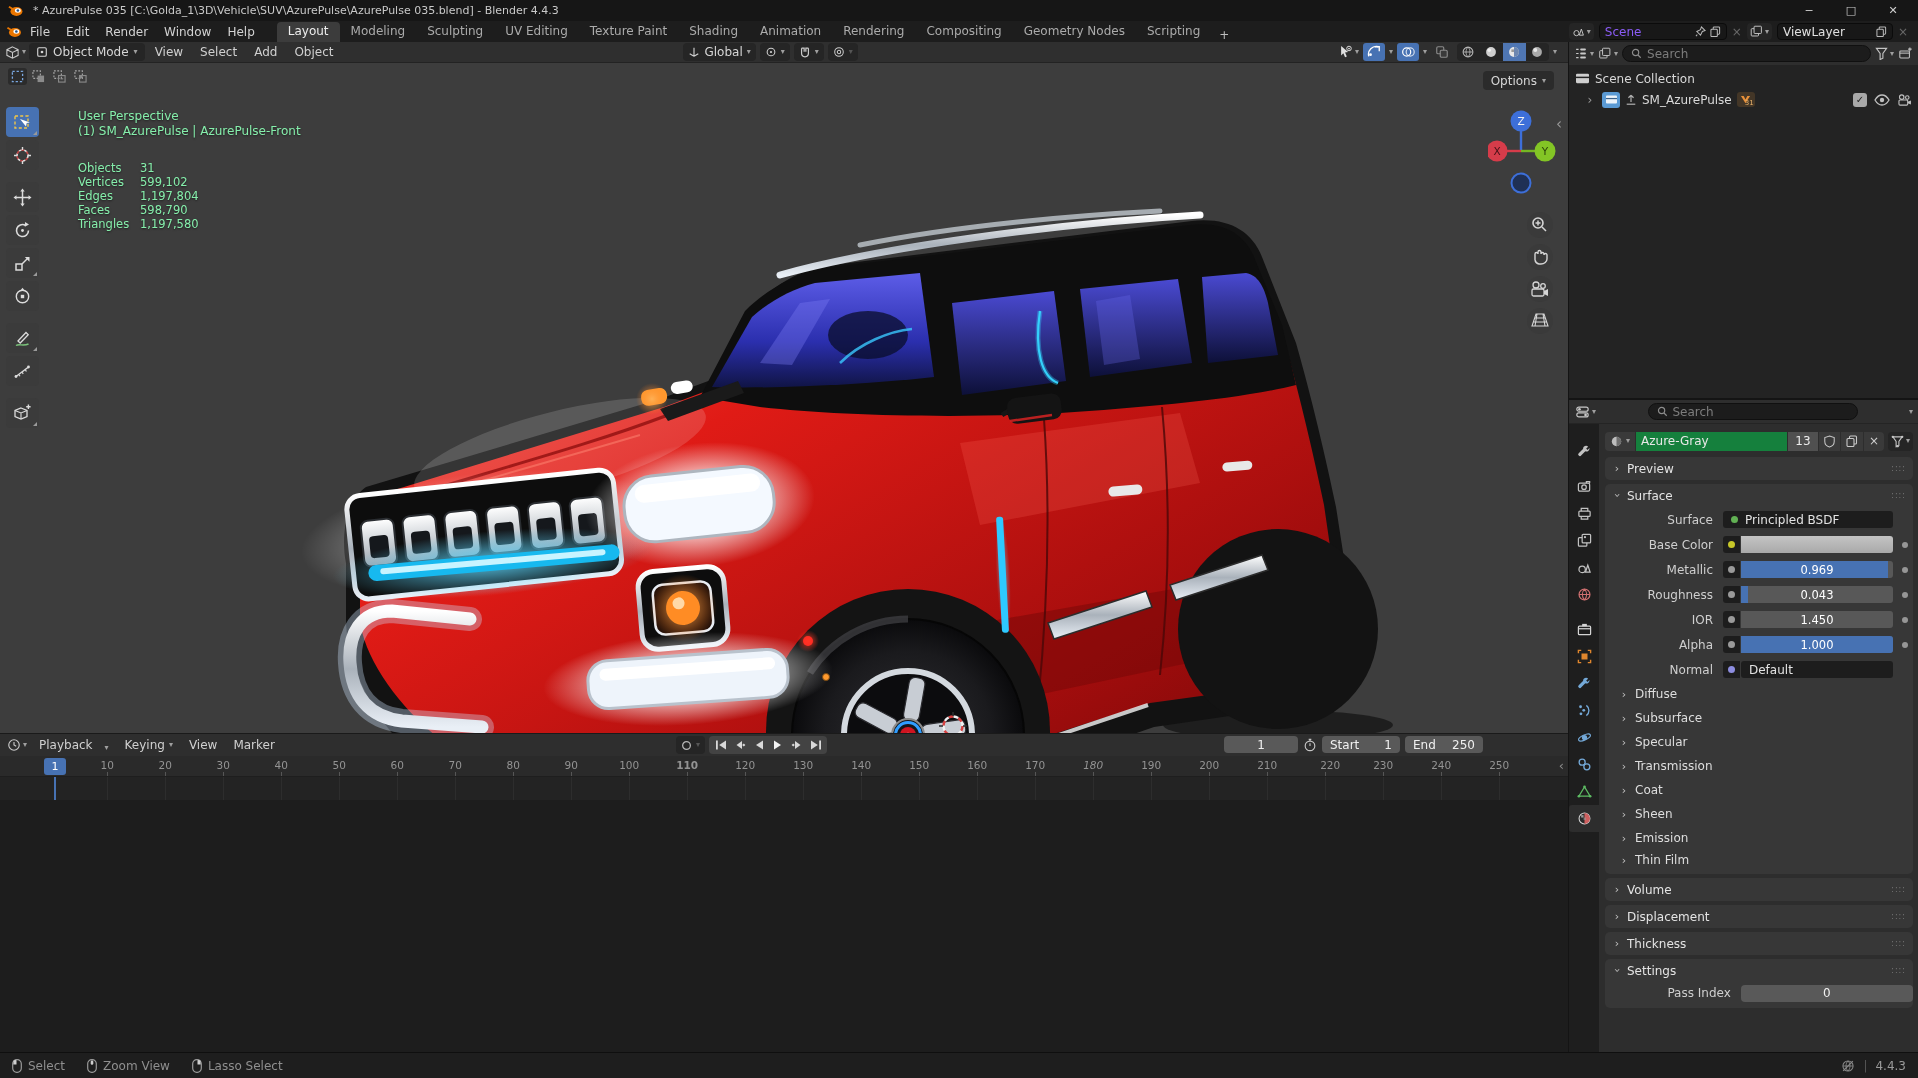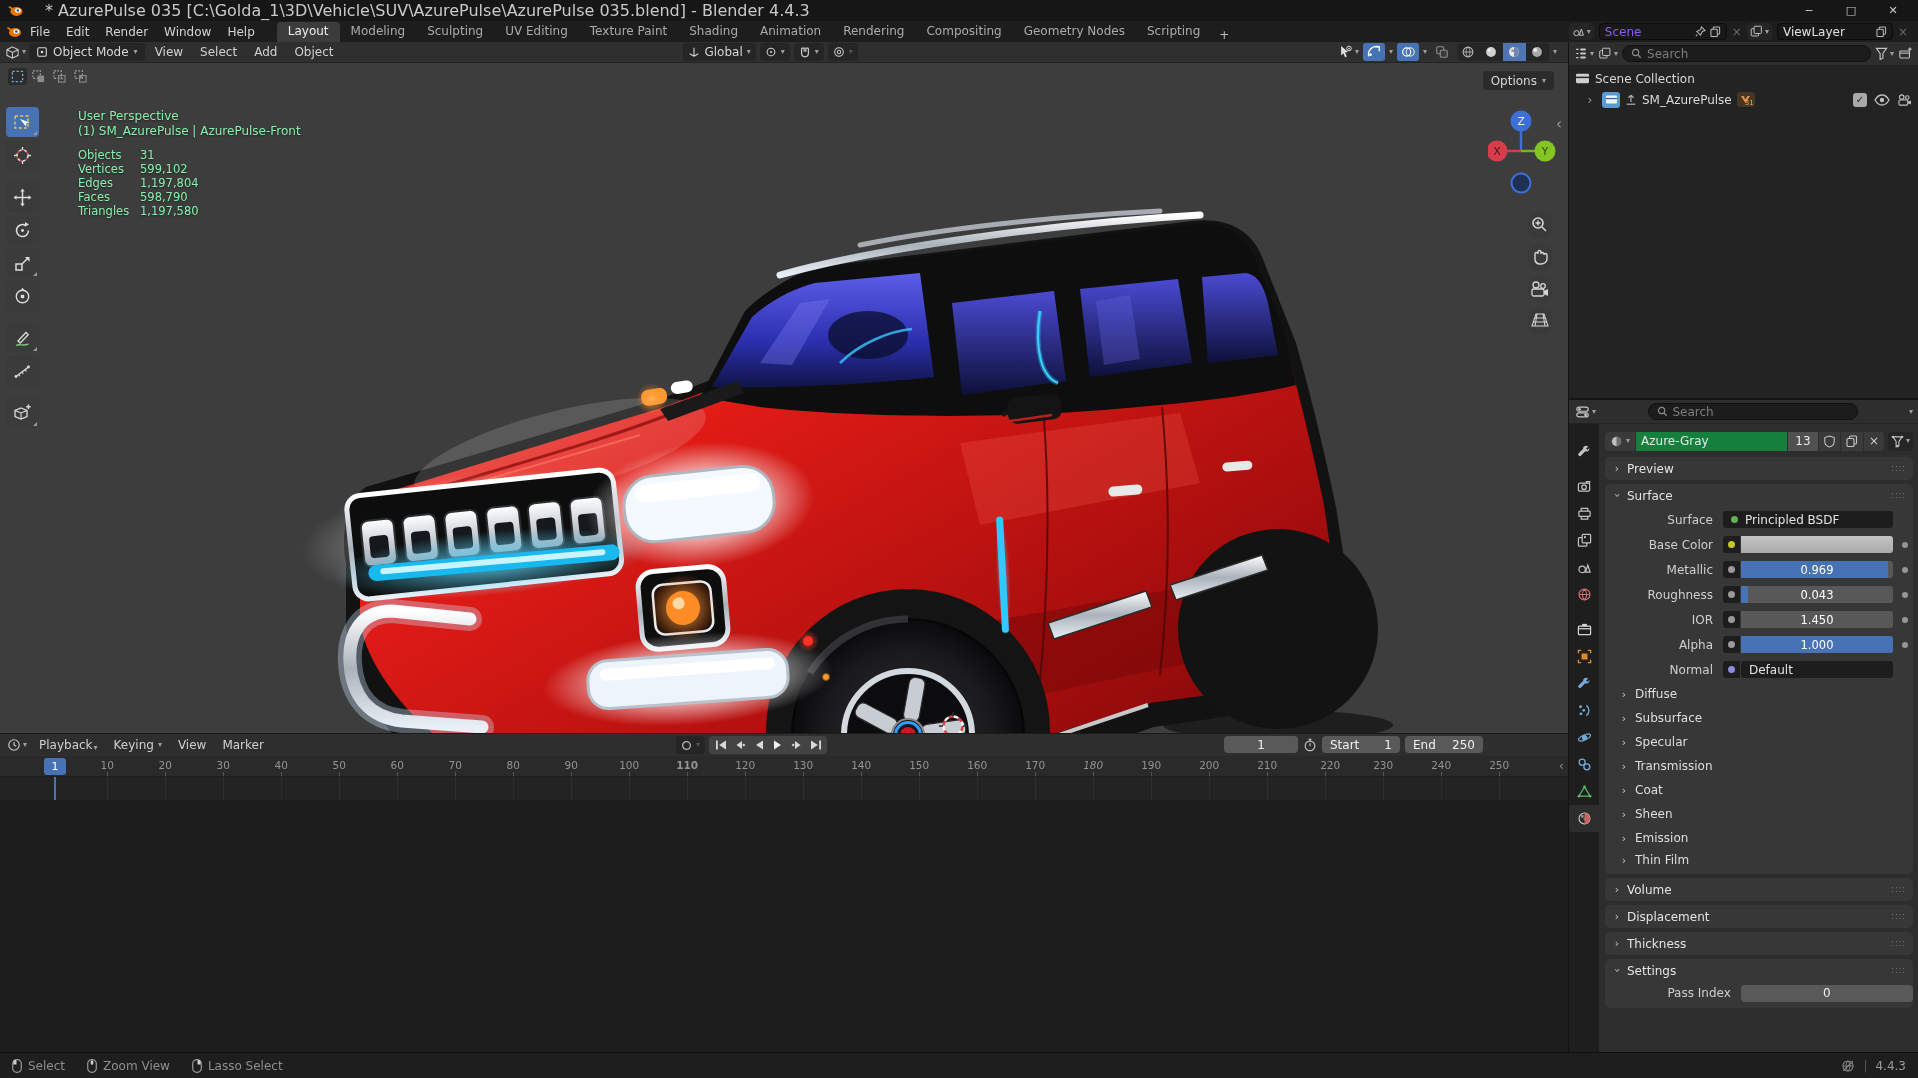--- a/index.html
+++ b/index.html
@@ -7,21 +7,21 @@
   body{font-family:"DejaVu Sans","Liberation Sans",sans-serif;font-size:12px;color:#d6d6d6}
   #app{position:relative;width:1918px;height:1078px;background:#1d1d1d}
   .abs{position:absolute}
   svg{display:block}
   .chev{font-size:8px;color:#9f9f9f;line-height:1}
   .dis{transform:rotate(0deg);display:inline-block;color:#c4c4c4;font-size:11px;width:10px;text-align:center}
   .dis.exp{transform:rotate(90deg)}
 
   
   #titlebar{left:0;top:0;width:1918px;height:21px;background:#161616;display:flex;align-items:center;padding:0 8px}
-  #titlebar .title{color:#c9c9c9;font-size:16px;margin-left:22px;white-space:nowrap}
+  #titlebar .title{color:#c9c9c9;font-size:11px;margin-left:10px;white-space:nowrap}
   #wctrl{margin-left:auto;display:flex;gap:8px}
   #wctrl .wbtn{width:34px;height:18px;display:flex;align-items:center;justify-content:center;color:#cfcfcf;font-size:11px;border-radius:3px}
 
   
   #menubar{left:0;top:21px;width:1918px;height:21px;background:#1d1d1d;display:flex;align-items:center;padding:0 6px}
   .menu-item{padding:0 8px;color:#d2d2d2;height:20px;display:flex;align-items:center;border-radius:3px}
   #ws-tabs{display:flex;align-items:flex-end;height:21px;margin-left:14px}
   .ws-tab{padding:2px 11px;color:#ababab;font-size:12px;height:20px}
   .ws-tab.active{background:#3c3c3c;color:#ededed;border-radius:4px 4px 0 0}
   .ws-add{color:#bdbdbd;padding:0 8px}
@@ -41,21 +41,21 @@
   .hdr-pill{display:flex;align-items:center;gap:4px;background:#252525;border-radius:4px;height:18px;padding:0 5px}
   .tog{display:flex;align-items:center;justify-content:center;width:22px;height:18px;border-radius:3px}
   .tog.blue{background:#4772b3}
   .shade-pill{display:flex;align-items:center;background:#252525;border-radius:4px;height:18px;overflow:hidden}
   .shade-btn{width:23px;height:18px;display:flex;align-items:center;justify-content:center}
   .shade-btn.active{background:#4f76b3}
 
   
   #viewport{position:relative;width:1568px;height:670px;background:#3d3d3d;overflow:hidden}
   #overlay-info{left:78px;top:46px;color:#86efac;text-shadow:0 1px 2px rgba(0,0,0,.55);font-size:12px;line-height:15px}
-  #overlay-info .stats{margin-top:9px}
+  #overlay-info .stats{margin-top:22px}
   .stat{display:flex;font-size:11.5px;line-height:14px}
   .stat .sl{width:62px}
   #options-btn{right:14px;top:8px;background:rgba(40,40,40,.85);border-radius:4px;height:19px;display:flex;align-items:center;gap:5px;padding:0 8px;color:#d6d6d6}
   #vp-collapse{right:6px;top:52px;color:#9a9a9a;font-size:15px}
   #tool-settings{left:8px;top:5px;display:flex;gap:2px}
   .ts-btn{width:19px;height:17px;border-radius:3px;display:flex;align-items:center;justify-content:center}
   .ts-btn.on{background:#2b2b2b}
 
   
   #toolbar{left:6px;top:44px;display:flex;flex-direction:column;gap:3px}
@@ -714,21 +714,21 @@
 
     <div id="timeline">
       <div id="tl-header">
         <div style="display:flex;align-items:center;gap:2px;padding:0 3px">
           <svg width="14" height="14" viewBox="0 0 16 16">
               <circle cx="8" cy="8" r="6" fill="none" stroke="#c9c9c9" stroke-width="1.3"></circle>
               <path d="M8,4.5 V8 L10.5,9.5" stroke="#c9c9c9" stroke-width="1.3" fill="none"></path>
             </svg>
           <span class="chev">▾</span>
         </div>
-        <div class="vph-menu" style="display:flex;align-items:flex-end;gap:1px">
+        <div class="vph-menu" style="display:flex;align-items:flex-end;gap:12px">
             <span>Playback</span>
             <span class="chev">▾</span>
           </div>
         <div class="vph-menu" style="display:flex;align-items:center;gap:4px">
             <span>Keying</span>
             <span class="chev">▾</span>
           </div>
         <div class="vph-menu">View</div>
         <div class="vph-menu">Marker</div>
 

